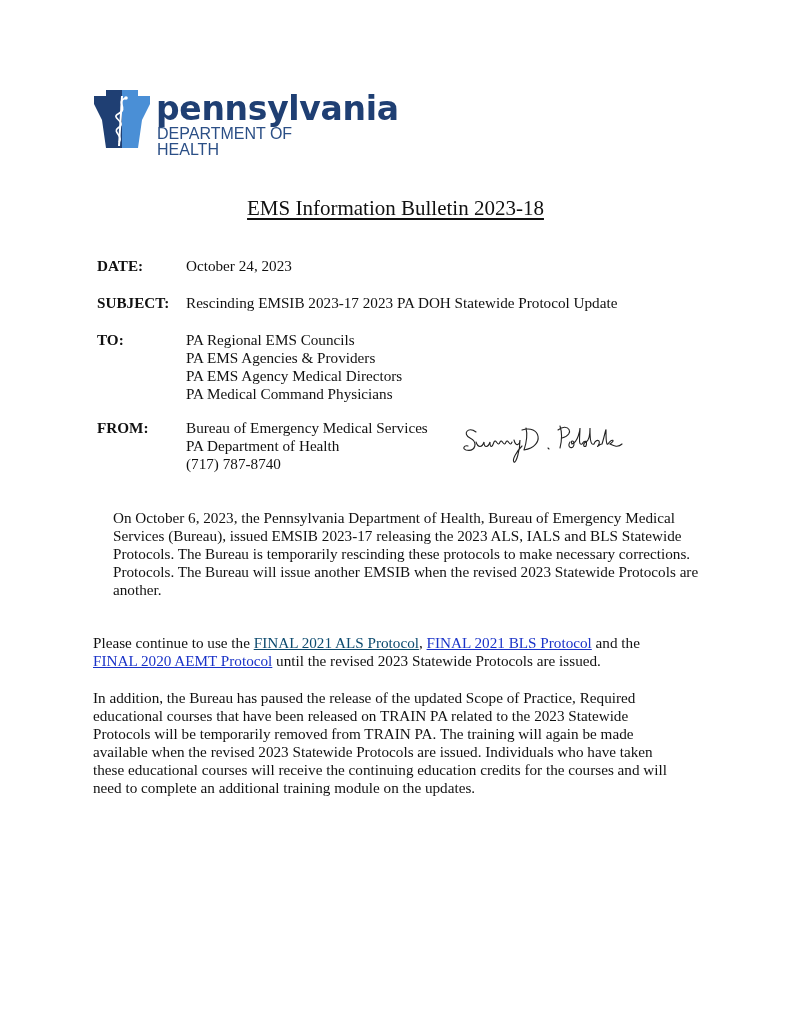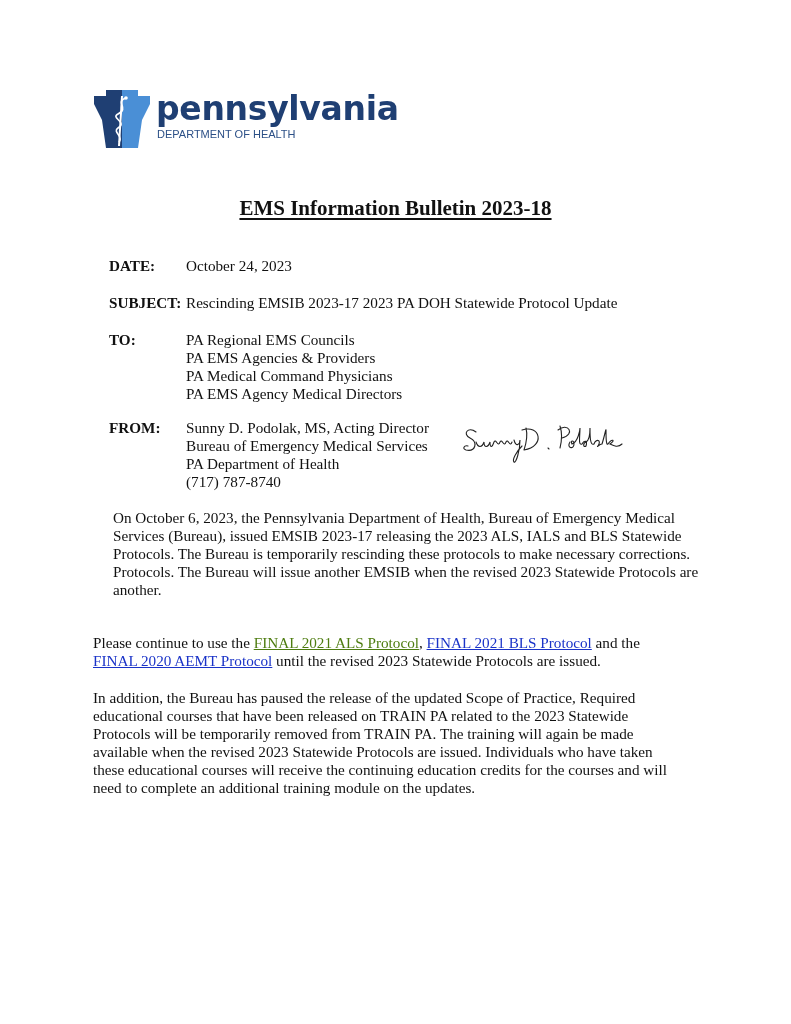--- a/index.html
+++ b/index.html
@@ -5,26 +5,26 @@
   html, body { margin: 0; padding: 0; background: #ffffff; }
   body { width: 791px; height: 1024px; position: relative; overflow: hidden;
          font-family: "Liberation Serif", "DejaVu Serif", serif; color: #111; }
   .logo { position: absolute; left: 92px; top: 90px; width: 240px; height: 60px; }
   .logo svg.keystone { position: absolute; left: 0; top: 0; width: 60px; height: 58px; }
   .logo .wordmark { position: absolute; left: 64px; top: 4px;
          font-family: "DejaVu Sans", "Liberation Sans", sans-serif; font-weight: bold;
          font-size: 33px; color: #1f3f73; letter-spacing: -0.3px; line-height: 30px; }
   .logo .dept { position: absolute; left: 65px; top: 36px;
          font-family: "Liberation Sans", "DejaVu Sans", sans-serif;
-         font-size: 11px; color: #2b4f86; letter-spacing: 0px; line-height: 16px; }
+         font-size: 16px; color: #2b4f86; letter-spacing: 0px; line-height: 16px; }
   .title { position: absolute; left: 0; width: 791px; top: 196px; text-align: center;
-           font-weight: bold; font-size: 21px; text-decoration: underline;
+           font-weight: normal; font-size: 21px; text-decoration: underline;
            text-underline-offset: 3px; }
   .field { position: absolute; left: 93px; font-size: 15.2px; line-height: 18px; }
-  .field .lbl { position: absolute; left: 16px; font-weight: bold; white-space: nowrap; }
+  .field .lbl { position: absolute; left: 4px; font-weight: bold; white-space: nowrap; }
   .field .val { position: absolute; left: 93px; white-space: nowrap; }
   .val div { height: 18px; }
   .signature { position: absolute; left: 462px; top: 418px; width: 170px; height: 50px; }
   .para { position: absolute; left: 93px; width: 620px; font-size: 15.2px; line-height: 18px; }
   .para .line { white-space: nowrap; height: 18px; }
   a.link { color: #1a33c8; text-decoration: underline; }
 </style>
 </head>
 <body>
 
@@ -54,29 +54,28 @@
 <div class="field" style="top:294px;">
   <span class="lbl">SUBJECT:</span>
   <span class="val">Rescinding EMSIB 2023-17 2023 PA DOH Statewide Protocol Update</span>
 </div>
 
 <div class="field" style="top:331px;">
   <span class="lbl">TO:</span>
   <div class="val">
     <div>PA Regional EMS Councils</div>
     <div>PA EMS Agencies &amp; Providers</div>
+    <div>PA EMS Agency Medical Directors</div>
     <div>PA Medical Command Physicians</div>
-    <div>PA EMS Agency Medical Directors</div>
   </div>
 </div>
 
 <div class="field" style="top:419px;">
   <span class="lbl">FROM:</span>
   <div class="val">
-    <div>Sunny D. Podolak, MS, Acting Director</div>
     <div>Bureau of Emergency Medical Services</div>
     <div>PA Department of Health</div>
     <div>(717) 787-8740</div>
   </div>
 </div>
 
 <svg class="signature" viewBox="0 0 170 50">
   <g fill="none" stroke="#222" stroke-width="1.1" stroke-linecap="round">
 
     <path d="M14 14 C 6 8, 0 16, 8 20 C 16 24, 14 34, 4 32 C 0 31, 2 27, 6 28"></path>
@@ -97,21 +96,21 @@
 
 <div class="para" style="top:509px;margin-left:20px;">
   <div class="line">On October 6, 2023, the Pennsylvania Department of Health, Bureau of Emergency Medical</div>
   <div class="line">Services (Bureau), issued EMSIB 2023-17 releasing the 2023 ALS, IALS and BLS Statewide</div>
   <div class="line">Protocols. The Bureau is temporarily rescinding these protocols to make necessary corrections.</div>
   <div class="line">Protocols. The Bureau will issue another EMSIB when the revised 2023 Statewide Protocols are</div>
   <div class="line">another.</div>
 </div>
 
 <div class="para" style="top:634px;">
-  <div class="line"><span>Please continue to use the </span><a class="link" href="#" style="color: #4d7c0f; text-align: right;">FINAL 2021 ALS Protocol</a><span>, </span><a class="link" href="#" style="color: rgb(26, 51, 200);">FINAL 2021 BLS Protocol</a><span> and the</span></div>
+  <div class="line"><span>Please continue to use the </span><a class="link" href="#" style="color: #0c4a6e; text-align: right;">FINAL 2021 ALS Protocol</a><span>, </span><a class="link" href="#" style="color: rgb(26, 51, 200);">FINAL 2021 BLS Protocol</a><span> and the</span></div>
   <div class="line"><a class="link" href="#" style="color: rgb(26, 51, 200);">FINAL 2020 AEMT Protocol</a><span> until the revised 2023 Statewide Protocols are issued.</span></div>
 </div>
 
 <div class="para" style="top:689px;">
   <div class="line">In addition, the Bureau has paused the release of the updated Scope of Practice, Required</div>
   <div class="line">educational courses that have been released on TRAIN PA related to the 2023 Statewide</div>
   <div class="line">Protocols will be temporarily removed from TRAIN PA. The training will again be made</div>
   <div class="line">available when the revised 2023 Statewide Protocols are issued. Individuals who have taken</div>
   <div class="line">these educational courses will receive the continuing education credits for the courses and will</div>
   <div class="line">need to complete an additional training module on the updates.</div>

